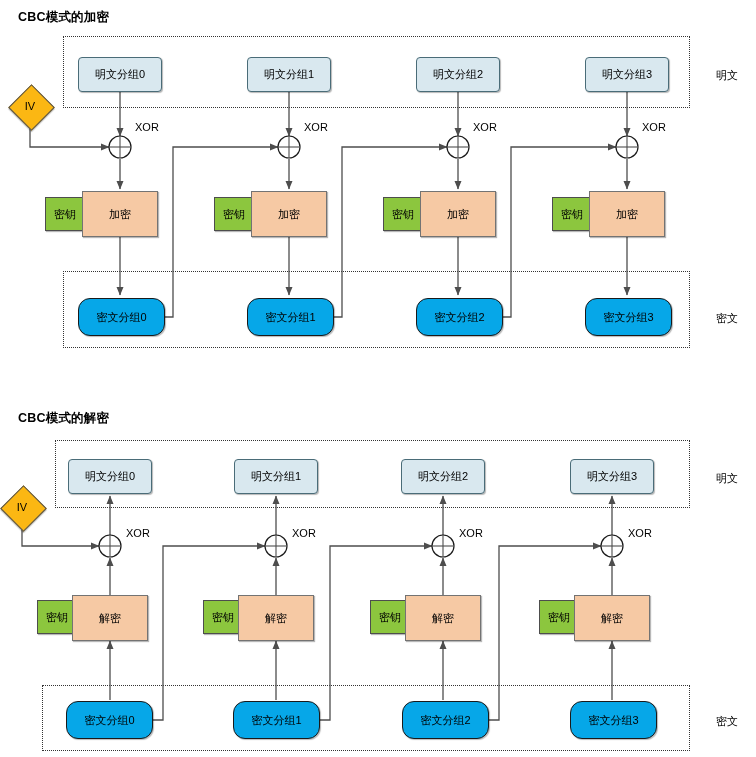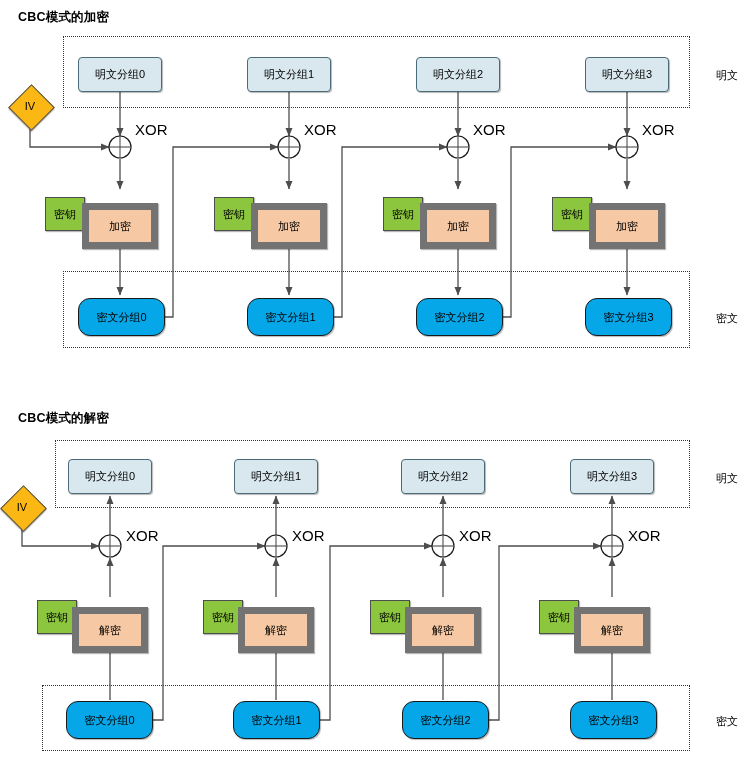--- a/index.html
+++ b/index.html
@@ -45,23 +45,22 @@
     box-shadow: 1px 1px 1px rgba(0,0,0,0.28);
   }
   .cipher-box {
     background: #06A7E8;
     border: 1px solid #1a1a1a;
     border-radius: 12px;
     box-shadow: 1px 1px 1px rgba(0,0,0,0.28);
   }
   .crypt-box {
     background: #F6C9A4;
-    border: 7px solid #737373;
-    box-shadow: 1px 1px 1px rgba(0,0,0,0.28);
-    margin-top: 12px;
+    border: 1px solid #737373;
+    box-shadow: 1px 1px 1px rgba(0,0,0,0.28);
   }
   .key-box {
     background: #8CC63E;
     border: 1px solid #4d4d4d;
     box-shadow: 1px 1px 1px rgba(0,0,0,0.28);
     margin-left: 25px;
   }
   .iv-diamond {
     position: absolute;
     width: 44px;
@@ -89,21 +88,21 @@
     width: 44px;
     height: 44px;
     display: flex;
     align-items: center;
     justify-content: center;
     font-size: 11px;
     color: #000;
   }
   .xor-label {
     position: absolute;
-    font-size: 15px;
+    font-size: 11px;
     color: #000;
     white-space: nowrap;
   }
   .side-label {
     position: absolute;
     font-size: 11px;
     color: #000;
     white-space: nowrap;
   }
   .section-title {

